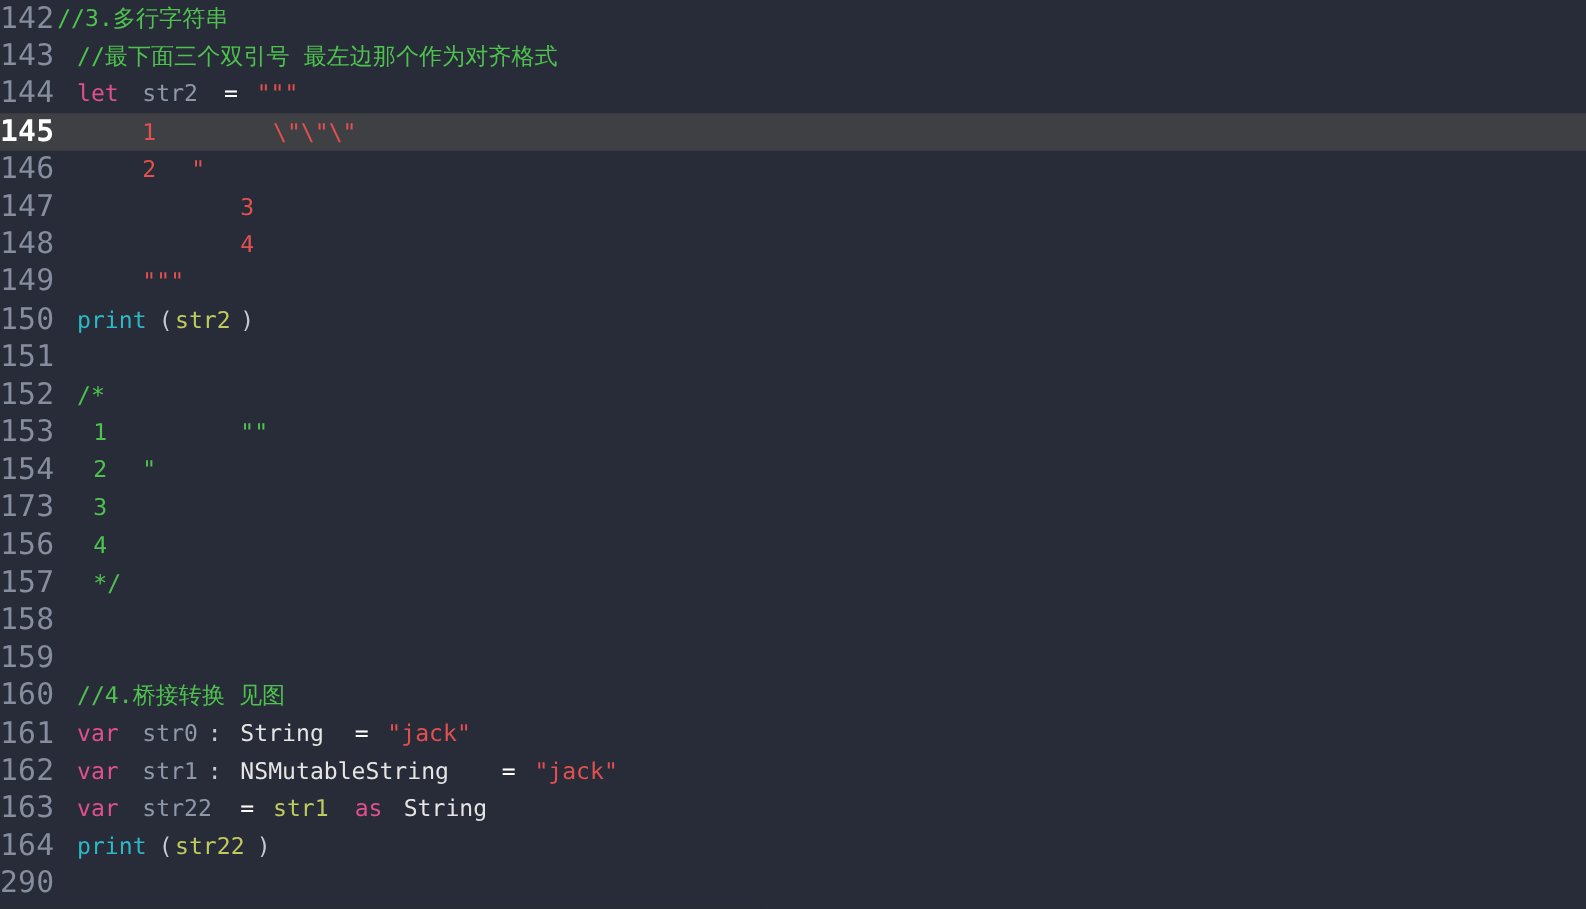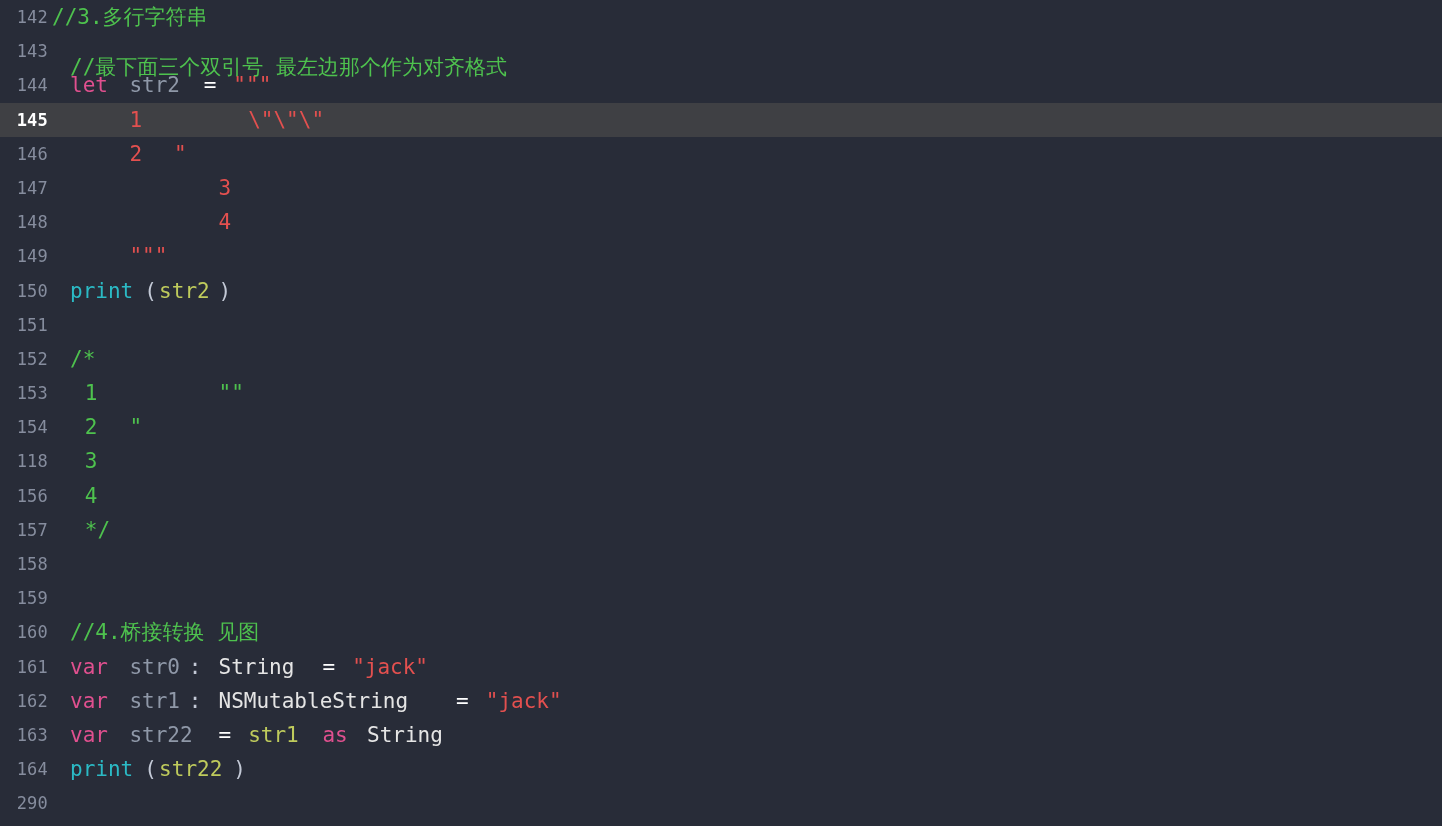--- a/index.html
+++ b/index.html
@@ -30,21 +30,21 @@
   .line.active {
     background: #3f4044;
   }
   .gutter-num {
     position: absolute;
     left: 0;
     top: 0;
     width: 48px;
     text-align: right;
     color: #868d9e;
-    font-size: 17px;
+    font-size: 27px;
     line-height: 34.2px;
     letter-spacing: 0.2px;
     user-select: none;
   }
   .line.active .gutter-num {
     color: #ffffff;
     font-weight: bold;
   }
   .line-text {
     position: absolute;
@@ -64,33 +64,33 @@
   .tok-string    { color: #e3504f; }
   .tok-punct     { color: #c3c9d6; }
   .tok-op        { color: #ffffff; }
 </style>
 </head>
 <body>
 
 <div id="editor">
   <div class="code-area">
       <div class="line"><span class="gutter-num">142</span><span class="line-text tok-comment" style="left: 52px;">//3.多行字符串</span></div>
-      <div class="line"><span class="gutter-num">143</span><span class="line-text tok-comment" style="left: 70px; margin-top: 16px;">//最下面三个双引号 最左边那个作为对齐格式</span></div>
+      <div class="line"><span class="gutter-num">143</span><span class="line-text tok-comment" style="left: 70px;">//最下面三个双引号 最左边那个作为对齐格式</span></div>
       <div class="line"><span class="gutter-num">144</span><span class="line-text tok-keyword" style="left: 70px;">let</span><span class="line-text tok-var" style="left: 129.4px;">str2</span><span class="line-text tok-op" style="left: 203.65px;">=</span><span class="line-text tok-string" style="left: 233.35px;">"""</span></div>
       <div class="line active"><span class="gutter-num">145</span><span class="line-text tok-string" style="left: 129.4px;">1</span><span class="line-text tok-string" style="left: 248.2px;">\"\"\"</span></div>
       <div class="line"><span class="gutter-num">146</span><span class="line-text tok-string" style="left: 129.4px;">2</span><span class="line-text tok-string" style="left: 173.95px;">"</span></div>
       <div class="line"><span class="gutter-num">147</span><span class="line-text tok-string" style="left: 218.5px;">3</span></div>
       <div class="line"><span class="gutter-num">148</span><span class="line-text tok-string" style="left: 218.5px;">4</span></div>
       <div class="line"><span class="gutter-num">149</span><span class="line-text tok-string" style="left: 129.4px;">"""</span></div>
       <div class="line"><span class="gutter-num">150</span><span class="line-text tok-func" style="left: 70px;">print</span><span class="line-text tok-punct" style="left: 144.25px;">(</span><span class="line-text tok-ident" style="left: 159.1px;">str2</span><span class="line-text tok-punct" style="left: 218.5px;">)</span></div>
       <div class="line"><span class="gutter-num">151</span></div>
       <div class="line"><span class="gutter-num">152</span><span class="line-text tok-comment" style="left: 70px;">/*</span></div>
       <div class="line"><span class="gutter-num">153</span><span class="line-text tok-comment" style="left: 84.85px;">1</span><span class="line-text tok-comment" style="left: 218.5px;">""</span></div>
       <div class="line"><span class="gutter-num">154</span><span class="line-text tok-comment" style="left: 84.85px;">2</span><span class="line-text tok-comment" style="left: 129.4px;">"</span></div>
-      <div class="line"><span class="gutter-num">118</span><span class="line-text tok-comment" style="left: 84.85px;">3</span></div>
+      <div class="line"><span class="gutter-num">173</span><span class="line-text tok-comment" style="left: 84.85px;">3</span></div>
       <div class="line"><span class="gutter-num">156</span><span class="line-text tok-comment" style="left: 84.85px;">4</span></div>
       <div class="line"><span class="gutter-num">157</span><span class="line-text tok-comment" style="left: 84.85px;">*/</span></div>
       <div class="line"><span class="gutter-num">158</span></div>
       <div class="line"><span class="gutter-num">159</span></div>
       <div class="line"><span class="gutter-num">160</span><span class="line-text tok-comment" style="left: 70px;">//4.桥接转换 见图</span></div>
       <div class="line"><span class="gutter-num">161</span><span class="line-text tok-keyword" style="left: 70px;">var</span><span class="line-text tok-var" style="left: 129.4px;">str0</span><span class="line-text tok-punct" style="left: 188.8px;">:</span><span class="line-text tok-type" style="left: 218.5px;">String</span><span class="line-text tok-op" style="left: 322.45px;">=</span><span class="line-text tok-string" style="left: 352.15px;">"jack"</span></div>
       <div class="line"><span class="gutter-num">162</span><span class="line-text tok-keyword" style="left: 70px;">var</span><span class="line-text tok-var" style="left: 129.4px;">str1</span><span class="line-text tok-punct" style="left: 188.8px;">:</span><span class="line-text tok-type" style="left: 218.5px;">NSMutableString</span><span class="line-text tok-op" style="left: 456.1px;">=</span><span class="line-text tok-string" style="left: 485.8px;">"jack"</span></div>
       <div class="line"><span class="gutter-num">163</span><span class="line-text tok-keyword" style="left: 70px;">var</span><span class="line-text tok-var" style="left: 129.4px;">str22</span><span class="line-text tok-op" style="left: 218.5px;">=</span><span class="line-text tok-ident" style="left: 248.2px;">str1</span><span class="line-text tok-keyword" style="left: 322.45px;">as</span><span class="line-text tok-type" style="left: 367px;">String</span></div>
       <div class="line"><span class="gutter-num">164</span><span class="line-text tok-func" style="left: 70px;">print</span><span class="line-text tok-punct" style="left: 144.25px;">(</span><span class="line-text tok-ident" style="left: 159.1px;">str22</span><span class="line-text tok-punct" style="left: 233.35px;">)</span></div>
       <div class="line"><span class="gutter-num">290</span></div>

